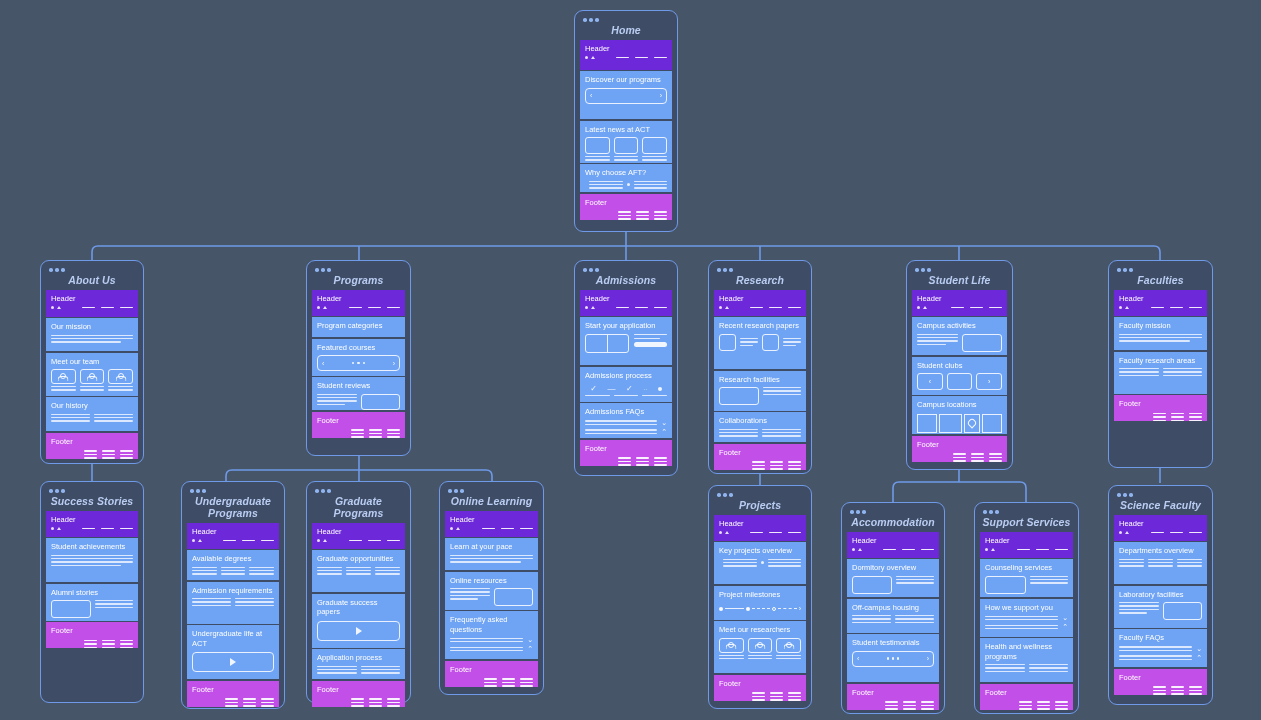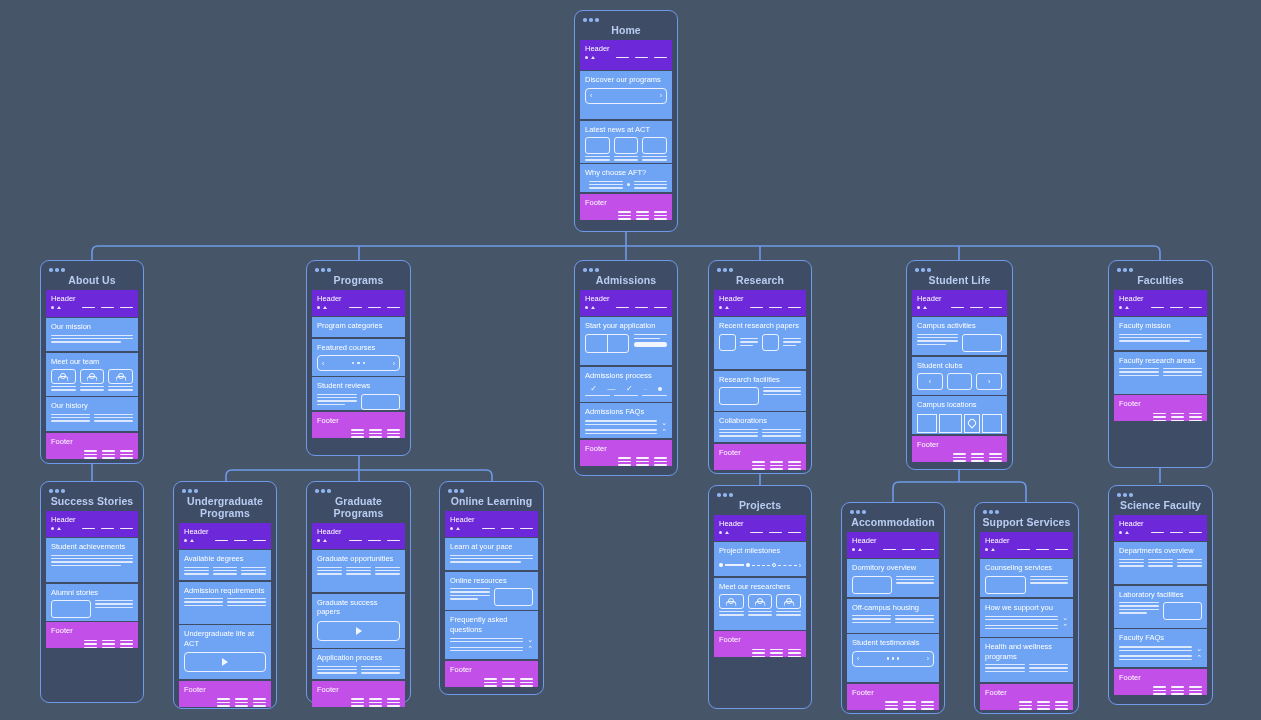--- a/index.html
+++ b/index.html
@@ -19,21 +19,21 @@
     border:1.5px solid #6f9ae8;
     border-radius:9px;
     padding:5px;
     display:flex; flex-direction:column;
     z-index:2;
   }
   .dots { display:flex; gap:2.5px; padding:2px 0 1px 3px; }
   .dots i { width:3.5px; height:3.5px; border-radius:50%; background:#8fb4f0; display:block; }
   .card-title {
     color:#b9cdf2; font-size:10.5px; font-weight:bold; text-align:center;
-    line-height:12px; padding:1px 2px 4px; letter-spacing:.1px;
+    line-height:12px; padding:1px 2px 4px; letter-spacing:.1px;font-style:italic;
   }
   .sections { display:flex; flex-direction:column; gap:1.5px; flex:1; }
   .sec { position:relative; padding:4px 5px; }
   .sec.header { background:#6d28d9; }
   .sec.body   { background:#6fa4f5; }
   .sec.footer { background:#c24fe8; }
   .sec .lbl { color:#ffffff; font-size:7.5px; line-height:9.5px; font-weight:500; display:block; }
   .sec.header .lbl, .sec.footer .lbl { color:#fff; }
 
   
@@ -787,21 +787,21 @@
                 <span></span>
                 <span></span>
                 <span></span>
               </div>
             </span>
         </div>
       </div>
     </div>
   </div>
 
-  <div class="card" style="left:173px; top:481px; width:104px; height:228px;">
+  <div class="card" style="left:181px; top:481px; width:104px; height:228px;">
     <div class="dots">
         <i></i>
         <i></i>
         <i></i>
       </div>
     <div class="card-title">Undergraduate Programs</div>
     <div class="sections">
       <div class="sec header" style="height:26px;">
         <span class="lbl">Header</span>
         <div class="navrow">
@@ -1068,20 +1068,37 @@
         <span class="lbl">Header</span>
         <div class="navrow">
             <span class="dot"></span>
             <span class="tri"></span>
           <span class="menus">
               <span></span>
               <span></span>
               <span></span>
             </span>
           </div>
+      </div>
+      <div class="sec body" style="height:42px;">
+        <span class="lbl">Key projects overview</span>
+        <div class="row">
+          <span class="tri" style="margin-top:2px"></span>
+          <div class="col">
+              <span></span>
+              <span></span>
+              <span></span>
+            </div>
+          <span style="width:3px;height:3px;border-radius:50%;background:rgba(255,255,255,.85);margin-top:2px;display:block"></span>
+          <div class="col">
+              <span></span>
+              <span></span>
+              <span></span>
+            </div>
+        </div>
       </div>
       <div class="sec body" style="height:34px;">
         <span class="lbl">Project milestones</span>
         <div class="mile">
           <span class="d"></span>
           <span class="s"></span>
           <span class="d"></span>
           <span class="ds"></span>
           <span class="o"></span>
           <span class="ds"></span>

